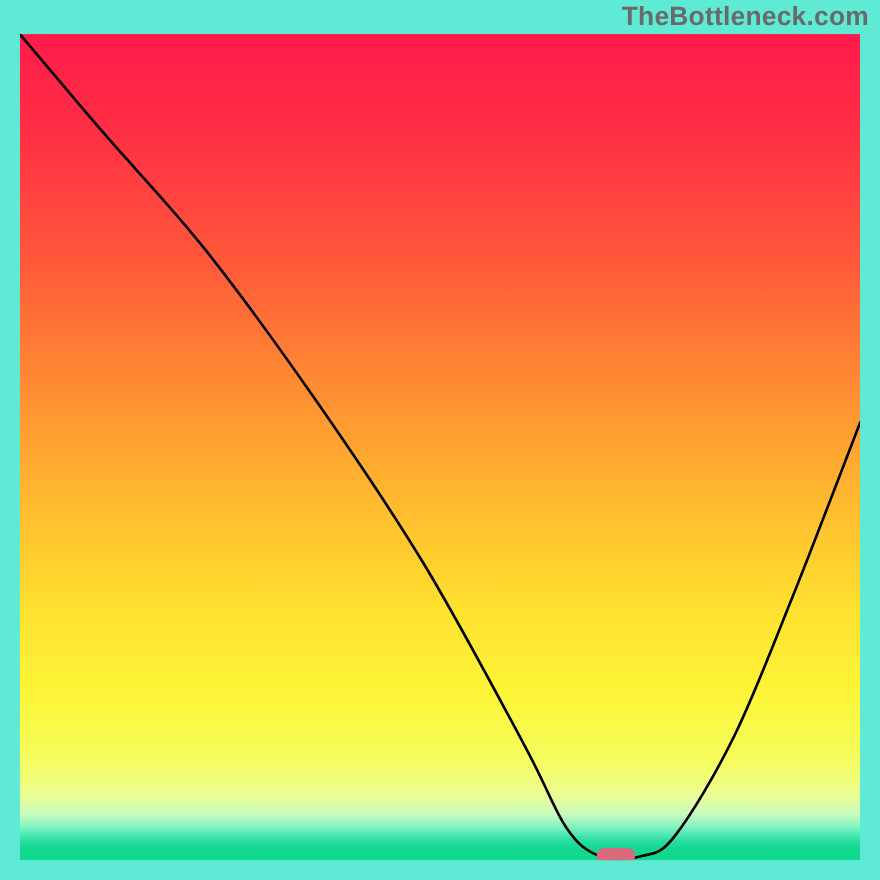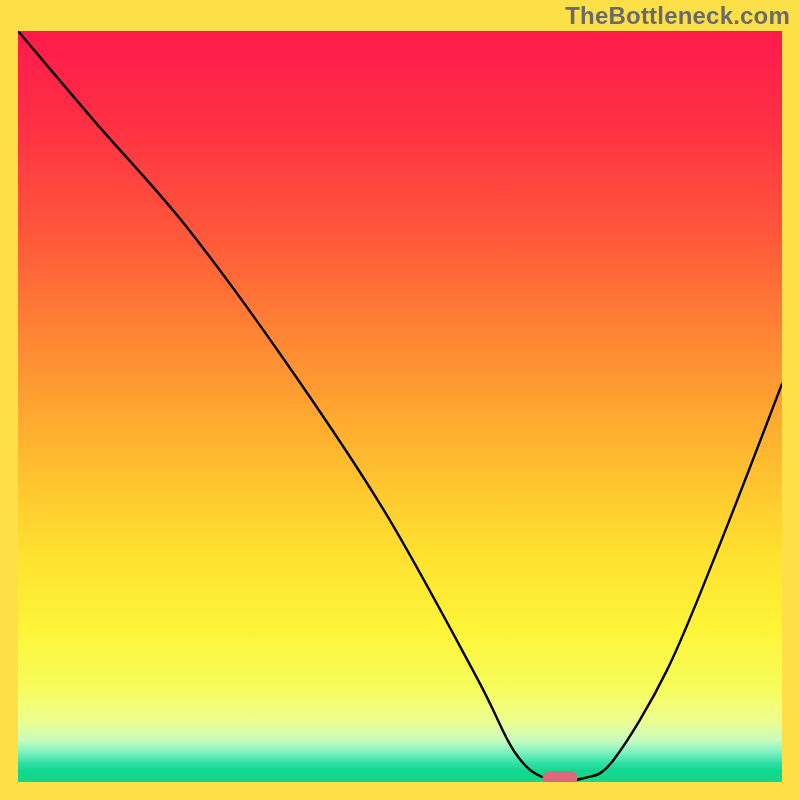--- a/index.html
+++ b/index.html
@@ -7,21 +7,21 @@
     padding: 0;
     width: 800px;
     height: 800px;
     background: #ffffff;
     overflow: hidden;
   }
   .outer {
     position: relative;
     width: 800px;
     height: 800px;
-    background: #fde047;
+    background: #5eead4;
   }
   .watermark {
     position: absolute;
     top: 2px;
     right: 10px;
     color: #6a6a6a;
     font-family: Arial, Helvetica, sans-serif;
     font-size: 24px;
     font-weight: 600;
     letter-spacing: 0.2px;

